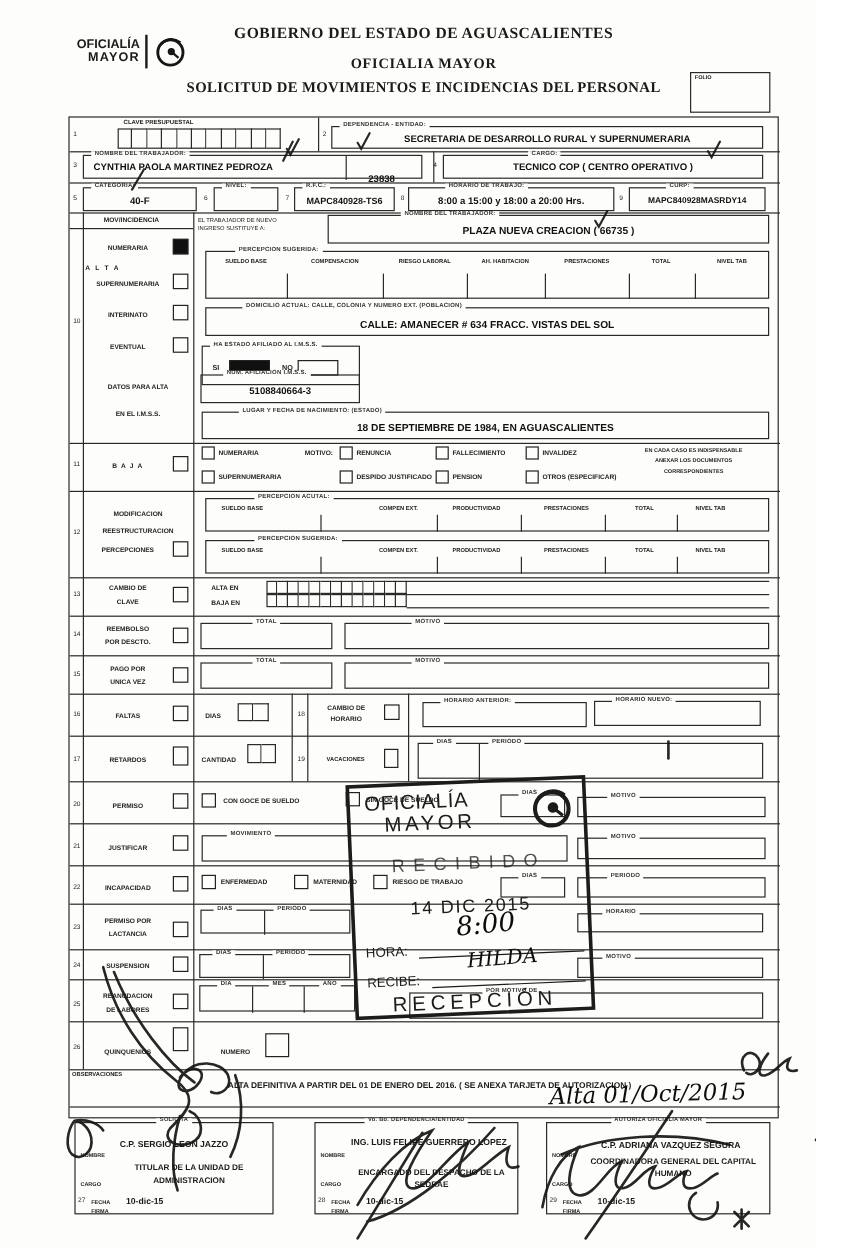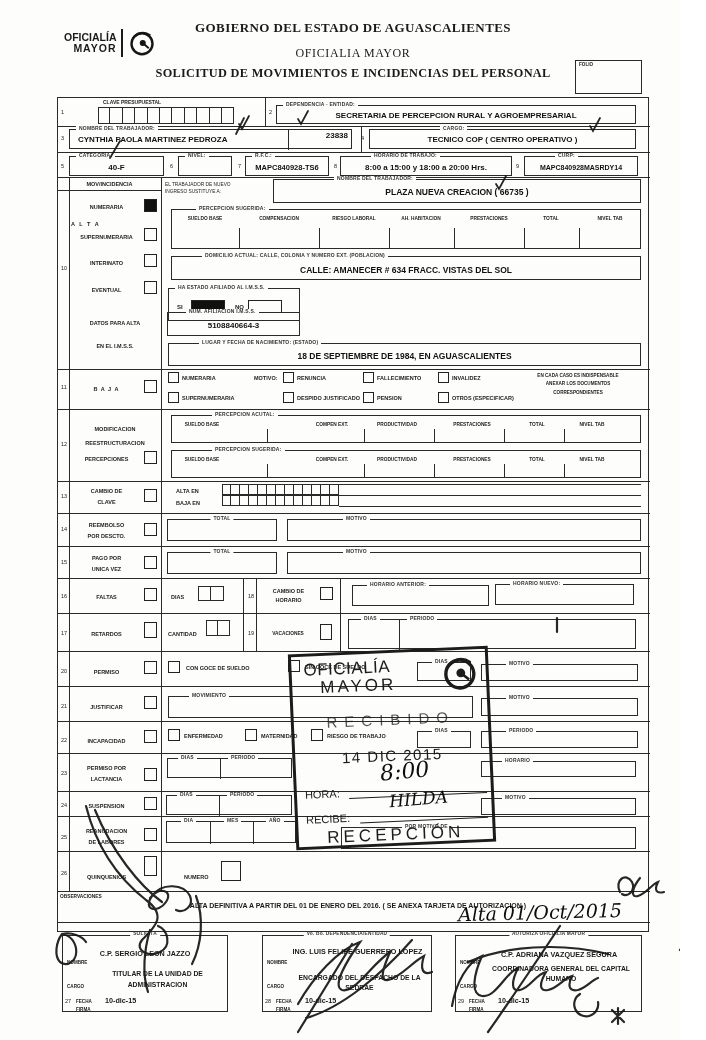--- a/index.html
+++ b/index.html
@@ -43,21 +43,21 @@
     </div>
     <div style="width:2px;height:28px;background:#1a1a1a"></div>
     <svg width="30" height="30" viewBox="0 0 40 40">
       <circle cx="20" cy="21" r="14" fill="none" stroke="#161616" stroke-width="3.2"></circle>
       <path d="M9,12 Q20,2 31,10" fill="none" stroke="#161616" stroke-width="3"></path>
       <circle cx="21" cy="20" r="4" fill="#161616"></circle>
       <path d="M21,20 L29,27" stroke="#161616" stroke-width="2.4"></path>
     </svg>
   </div>
   <div class="serif abs" style="left:0;top:20px;width:706px;text-align:center;font-weight:bold;font-size:13px;letter-spacing:.4px">GOBIERNO DEL ESTADO DE AGUASCALIENTES</div>
-  <div class="serif abs" style="left:0;top:46px;width:706px;text-align:center;font-weight:normal;font-size:12px;letter-spacing:.6px">OFICIALIA MAYOR</div>
+  <div class="serif abs" style="left:0;top:46px;width:706px;text-align:center;font-weight:bold;font-size:12px;letter-spacing:.6px">OFICIALIA MAYOR</div>
   <div class="serif abs" style="left:0;top:66px;width:706px;text-align:center;font-weight:bold;font-size:12.3px;letter-spacing:.3px">SOLICITUD DE MOVIMIENTOS E INCIDENCIAS DEL PERSONAL</div>
   <div class="fbox" style="left:575px;top:60px;width:67px;height:34px;z-index:12;background:#fdfdfb">
     <div style="position:absolute;left:3px;top:1px;font-size:4.6px;font-weight:bold">FOLIO</div>
   </div>
 
   <div class="form">
 
     <div class="hl" style="left:0;top:28px;width:592px"></div>
     <div class="hl" style="left:0;top:54px;width:592px"></div>
     <div class="hl" style="left:0;top:79px;width:592px"></div>
@@ -95,29 +95,29 @@
         <div class="cell"></div>
         <div class="cell"></div>
         <div class="cell"></div>
         <div class="cell"></div>
         <div class="cell"></div>
         <div class="cell"></div>
       </div>
     <div class="num" style="left:211px;top:12px">2</div>
     <div class="fbox" style="left:218px;top:7px;width:360px;height:19px">
       <div class="flb">DEPENDENCIA - ENTIDAD:</div>
-      <div class="val vc" style="top:6px">SECRETARIA DE PERCEPCION RURAL Y AGROEMPRESARIAL</div>
+      <div class="val vc" style="top:6px">SECRETARIA DE DESARROLLO RURAL Y SUPERNUMERARIA</div>
     </div>
 
     <div class="num" style="left:3px;top:38px">3</div>
     <div class="fbox" style="left:11px;top:31px;width:283px;height:20px">
       <div class="flb">NOMBRE DEL TRABAJADOR:</div>
       <div class="val" style="left:8px;top:6px">CYNTHIA PAOLA MARTINEZ PEDROZA</div>
       <div class="vl" style="left:218px;top:0;height:20px"></div>
-      <div class="val" style="left:218px;width:60px;top:2px;text-align:right">23838</div>
+      <div class="val" style="left:218px;width:60px;top:16px;text-align:center">23838</div>
     </div>
     <div class="num" style="left:303px;top:38px">4</div>
     <div class="fbox" style="left:311px;top:31px;width:267px;height:20px">
       <div class="flb" style="left:70px">CARGO:</div>
       <div class="val vc" style="top:6px">TECNICO COP ( CENTRO OPERATIVO )</div>
     </div>
 
     <div class="num" style="left:3px;top:66px">5</div>
     <div class="fbox" style="left:11px;top:58px;width:95px;height:20px">
       <div class="flb">CATEGORIA:</div>

